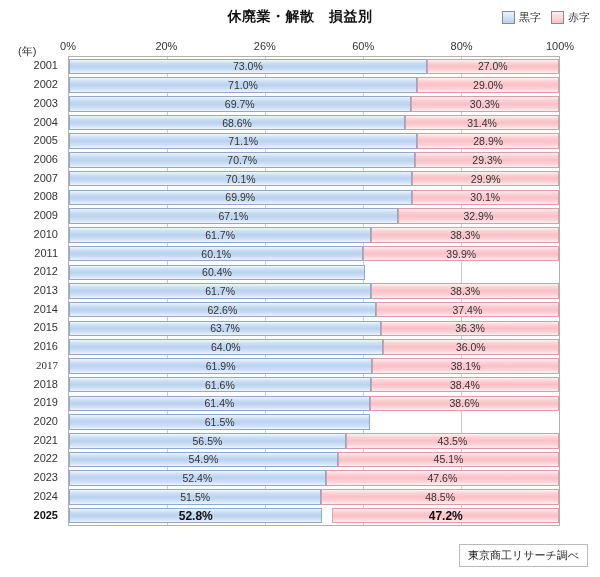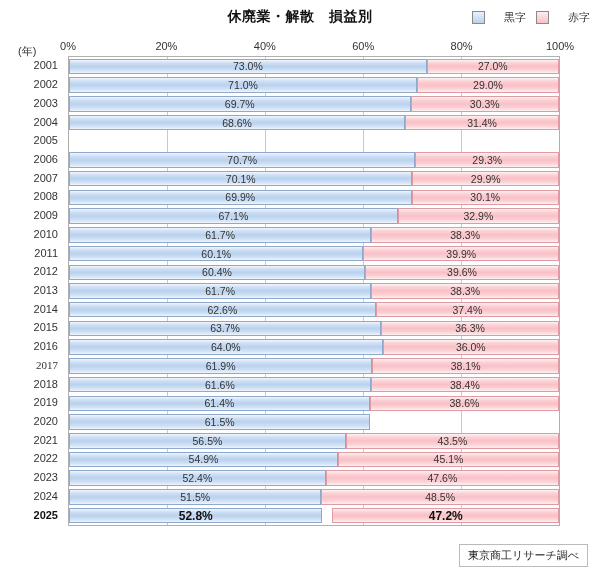--- a/index.html
+++ b/index.html
@@ -16,21 +16,21 @@
   .title{
     position:absolute;left:0;top:8px;width:600px;text-align:center;
     font-size:14px;font-weight:bold;letter-spacing:.5px;color:#111;
   }
 
   
   .legend{
     position:absolute;right:10px;top:10px;
     display:flex;align-items:center;gap:10px;font-size:11px;
   }
-  .legend-item{display:flex;align-items:center;gap:19px;}
+  .legend-item{display:flex;align-items:center;gap:4px;}
   .legend-swatch{width:11px;height:11px;border:1px solid #8a8a8a;display:inline-block;}
   .legend-label{color:#333;}
 
   
   .unit-label{
     position:absolute;left:18px;top:44px;font-size:11px;color:#333;
   }
   .xaxis{
     position:absolute;left:68px;top:40px;width:492px;height:14px;
   }
@@ -102,21 +102,21 @@
       <span class="legend-swatch" style="background: linear-gradient(rgb(253, 238, 240), rgb(249, 192, 198));"></span>
       <span class="legend-label">赤字</span>
     </div>
   </div>
 
   <div class="unit-label">(年)</div>
 
   <div class="xaxis" id="xaxis">
       <span class="xtick" style="left: 0px;">0%</span>
       <span class="xtick" style="left: 98.4px;">20%</span>
-      <span class="xtick" style="left: 196.8px;">40%</span>
+      <span class="xtick" style="left: 196.8px;">26%</span>
       <span class="xtick" style="left: 295.2px;">60%</span>
       <span class="xtick" style="left: 393.6px;">80%</span>
       <span class="xtick" style="left: 492px;">100%</span>
     </div>
 
   <div class="ylabels" id="ylabels">
       <div class="ylabel" style="top: 2.36px; height: 14px; line-height: 14px; left: 0px;">2001</div>
       <div class="ylabel" style="top: 21.08px; height: 14px; line-height: 14px; left: 0px;">2002</div>
       <div class="ylabel" style="top: 39.8px; height: 14px; line-height: 14px; left: 0px;">2003</div>
       <div class="ylabel" style="top: 58.52px; height: 14px; line-height: 14px; left: 0px;">2004</div>
@@ -176,20 +176,28 @@
           </div>
         </div>
         <div class="row" style="top: 57.76px; height: 15.52px;">
           <div class="seg seg-blue" style="width: 68.6%;">
             <span class="seg-label">68.6%</span>
           </div>
           <div class="seg seg-red" style="width: 31.4%;">
             <span class="seg-label">31.4%</span>
           </div>
         </div>
+        <div class="row" style="top: 76.48px; height: 15.52px;">
+          <div class="seg seg-blue" style="width: 71.1%;">
+            <span class="seg-label">71.1%</span>
+          </div>
+          <div class="seg seg-red" style="width: 28.9%;">
+            <span class="seg-label">28.9%</span>
+          </div>
+        </div>
         <div class="row" style="top: 95.2px; height: 15.52px;">
           <div class="seg seg-blue" style="width: 70.7%;">
             <span class="seg-label">70.7%</span>
           </div>
           <div class="seg seg-red" style="width: 29.3%;">
             <span class="seg-label">29.3%</span>
           </div>
         </div>
         <div class="row" style="top: 113.92px; height: 15.52px;">
           <div class="seg seg-blue" style="width: 70.1%;">
@@ -228,23 +236,20 @@
             <span class="seg-label">60.1%</span>
           </div>
           <div class="seg seg-red" style="width: 39.9%;">
             <span class="seg-label">39.9%</span>
           </div>
         </div>
         <div class="row" style="top: 207.52px; height: 15.52px;">
           <div class="seg seg-blue" style="width: 60.4%;">
             <span class="seg-label">60.4%</span>
           </div>
-          <div class="seg seg-red" style="width: 39.6%;">
-            <span class="seg-label">39.6%</span>
-          </div>
         </div>
         <div class="row" style="top: 226.24px; height: 15.52px;">
           <div class="seg seg-blue" style="width: 61.7%;">
             <span class="seg-label">61.7%</span>
           </div>
           <div class="seg seg-red" style="width: 38.3%;">
             <span class="seg-label">38.3%</span>
           </div>
         </div>
         <div class="row" style="top: 244.96px; height: 15.52px;">

